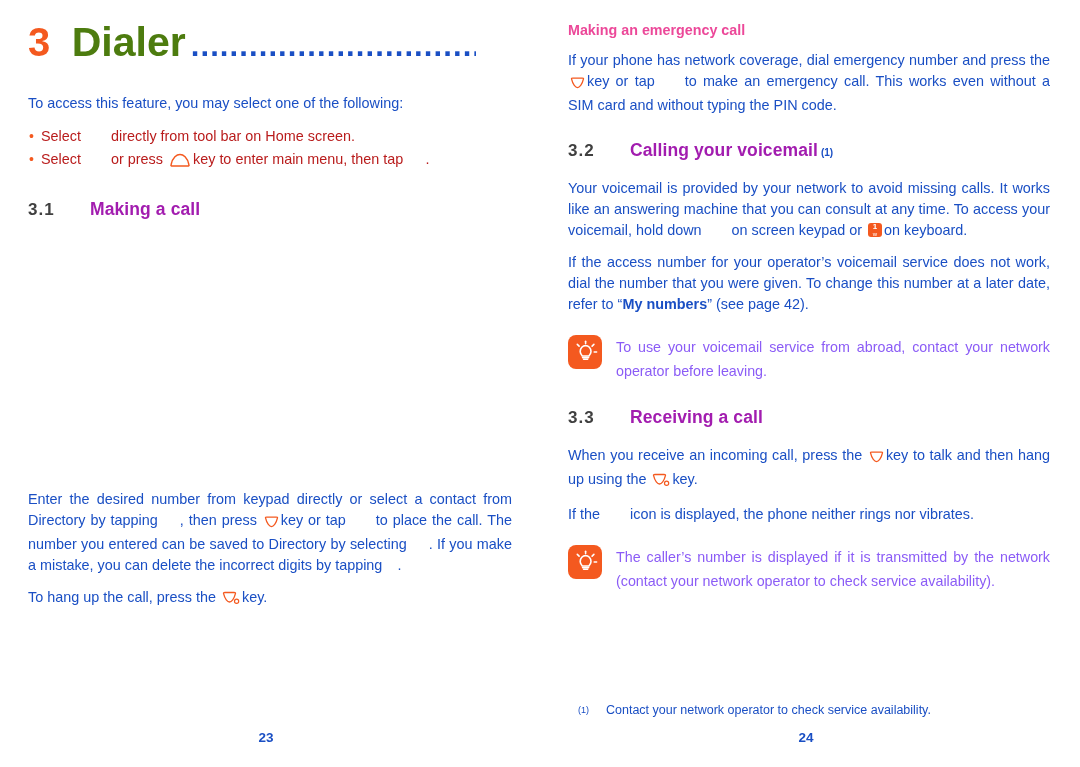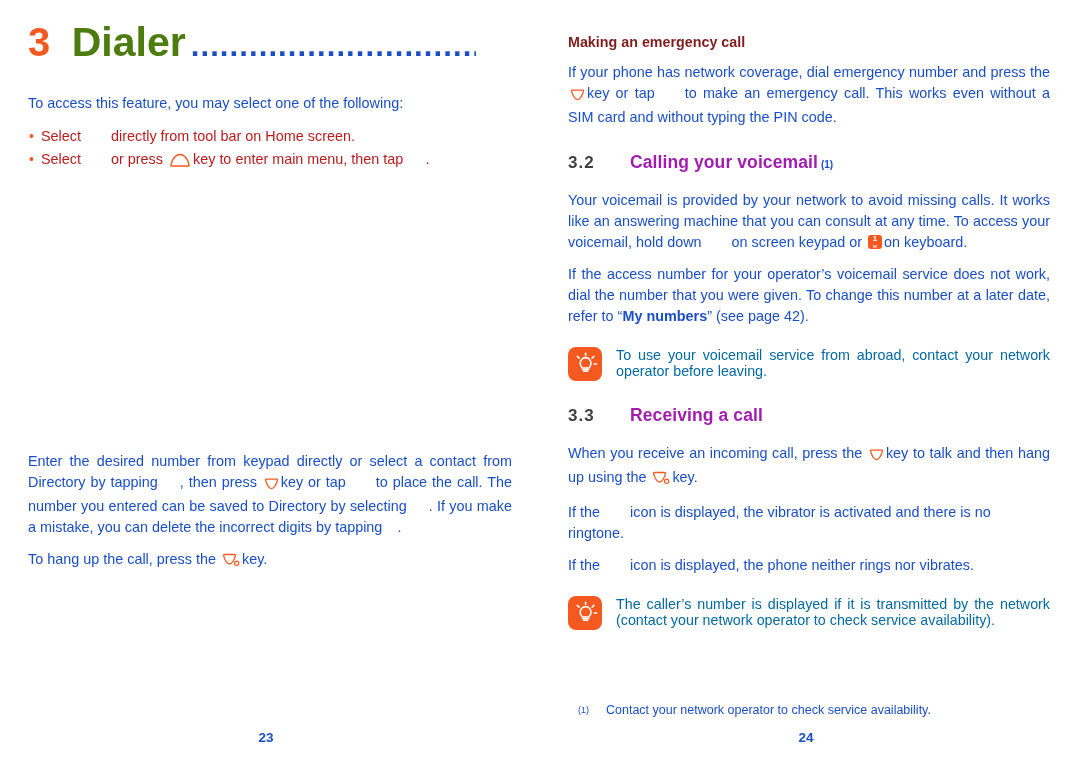--- a/index.html
+++ b/index.html
@@ -124,24 +124,24 @@
   }
   .section-head .sup {
     color: #1a4fc4;
     font-size: 10px;
     font-weight: bold;
     vertical-align: super;
     margin-left: 3px;
   }
 
   h4.subhead {
-    color: #7f1d1d;
+    color: #ec4899;
     font-size: 14.3px;
     font-weight: bold;
-    margin: 12px 0 12px 0;
+    margin: 0 0 12px 0;
   }
 
   strong.bold { font-weight: bold; }
 
   
   .icon-gap {
     display: inline-block;
     width: 22px;
   }
   .icon-gap.sm { width: 15px; }
@@ -197,22 +197,22 @@
     width: 34px;
     height: 34px;
     background: #f4591f;
     border-radius: 8px;
     margin-right: 14px;
     position: relative;
   }
   .tip-icon svg { display: block; }
   .tip-text {
     font-size: 14.3px;
-    line-height: 16px;
-    color: #0369a1;
+    line-height: 24px;
+    color: #8b5cf6;
     text-align: justify;
     flex: 1;
   }
 
   
   .footnote {
     position: absolute;
     left: 28px;
     right: 30px;
     bottom: 48px;
@@ -266,20 +266,24 @@
       <li>
         <span>Select</span><span class="icon-gap lg"></span><span>or press</span>
         <span class="keyglyph">
           <svg width="22" height="14" viewBox="0 0 22 14">
               <path d="M2 12 C 3.5 4, 8 1.5, 11 1.5 C 14 1.5, 18.5 4, 20 12 C 20.3 12.9, 19.6 12.9, 18.6 12.9 L 3.4 12.9 C 2.4 12.9, 1.7 12.9, 2 12 Z" fill="none" stroke="#f4591f" stroke-width="1.5" stroke-linejoin="round"></path>
             </svg>
         </span><span>key to enter main menu, then tap</span><span class="icon-gap"></span><span>.</span>
       </li>
     </ul>
 
+    <div class="section-head">
+      <span class="sec-num">3.1</span>
+      <span class="sec-title">Making a call</span>
+    </div>
 
     <div class="spacer-block"></div>
 
     <p class="body">
       <span>Enter the desired number from keypad directly or select a contact from Directory by tapping</span><span class="icon-gap"></span><span>, then press</span>
       <span class="keyglyph">
         <svg width="15" height="12" viewBox="0 0 15 12">
             <path d="M1.6 2.2 C 1.2 1.4, 1.8 1.1, 2.8 1.1 L 12.2 1.1 C 13.2 1.1, 13.8 1.4, 13.4 2.2 C 12.2 7.6, 9.4 10.6, 7.5 10.6 C 5.6 10.6, 2.8 7.6, 1.6 2.2 Z" fill="none" stroke="#f4591f" stroke-width="1.3" stroke-linejoin="round"></path>
           </svg>
       </span><span>key or tap</span><span class="icon-gap lg"></span><span>to place the call. The number you entered can be saved to Directory by selecting</span><span class="icon-gap"></span><span>. If you make a mistake, you can delete the incorrect digits by tapping</span><span class="icon-gap sm"></span><span>.</span>
@@ -359,23 +363,20 @@
           </svg>
       </span><span>key to talk and then hang up using the</span>
       <span class="keyglyph">
         <svg width="18" height="14" viewBox="0 0 18 14">
             <path d="M1.6 2.6 C 1.2 1.8, 1.8 1.5, 2.8 1.5 L 12.2 1.5 C 13.2 1.5, 13.8 1.8, 13.4 2.6 C 12.2 8.0, 9.4 11.0, 7.5 11.0 C 5.6 11.0, 2.8 8.0, 1.6 2.6 Z" fill="none" stroke="#f4591f" stroke-width="1.3" stroke-linejoin="round"></path>
             <circle cx="14.6" cy="10.2" r="2.1" fill="none" stroke="#f4591f" stroke-width="1.2"></circle>
           </svg>
       </span><span>key.</span>
     </p>
 
-    <p class="body nojust">
-      <span>If the</span><span class="icon-gap lg"></span><span>icon is displayed, the vibrator is activated and there is no ringtone.</span>
-    </p>
 
     <p class="body nojust">
       <span>If the</span><span class="icon-gap lg"></span><span>icon is displayed, the phone neither rings nor vibrates.</span>
     </p>
 
     <div class="tipbox">
       <div class="tip-icon">
         <svg width="34" height="34" viewBox="0 0 34 34">
           <g stroke="#ffffff" stroke-width="1.6" fill="none" stroke-linecap="round">
             <path d="M12.2 16.4 C 12.2 12.9, 14.8 10.6, 17.6 10.6 C 20.4 10.6, 23 12.9, 23 16.4 C 23 18.5, 21.6 19.8, 20.9 21.0 L 14.3 21.0 C 13.6 19.8, 12.2 18.5, 12.2 16.4 Z"></path>

